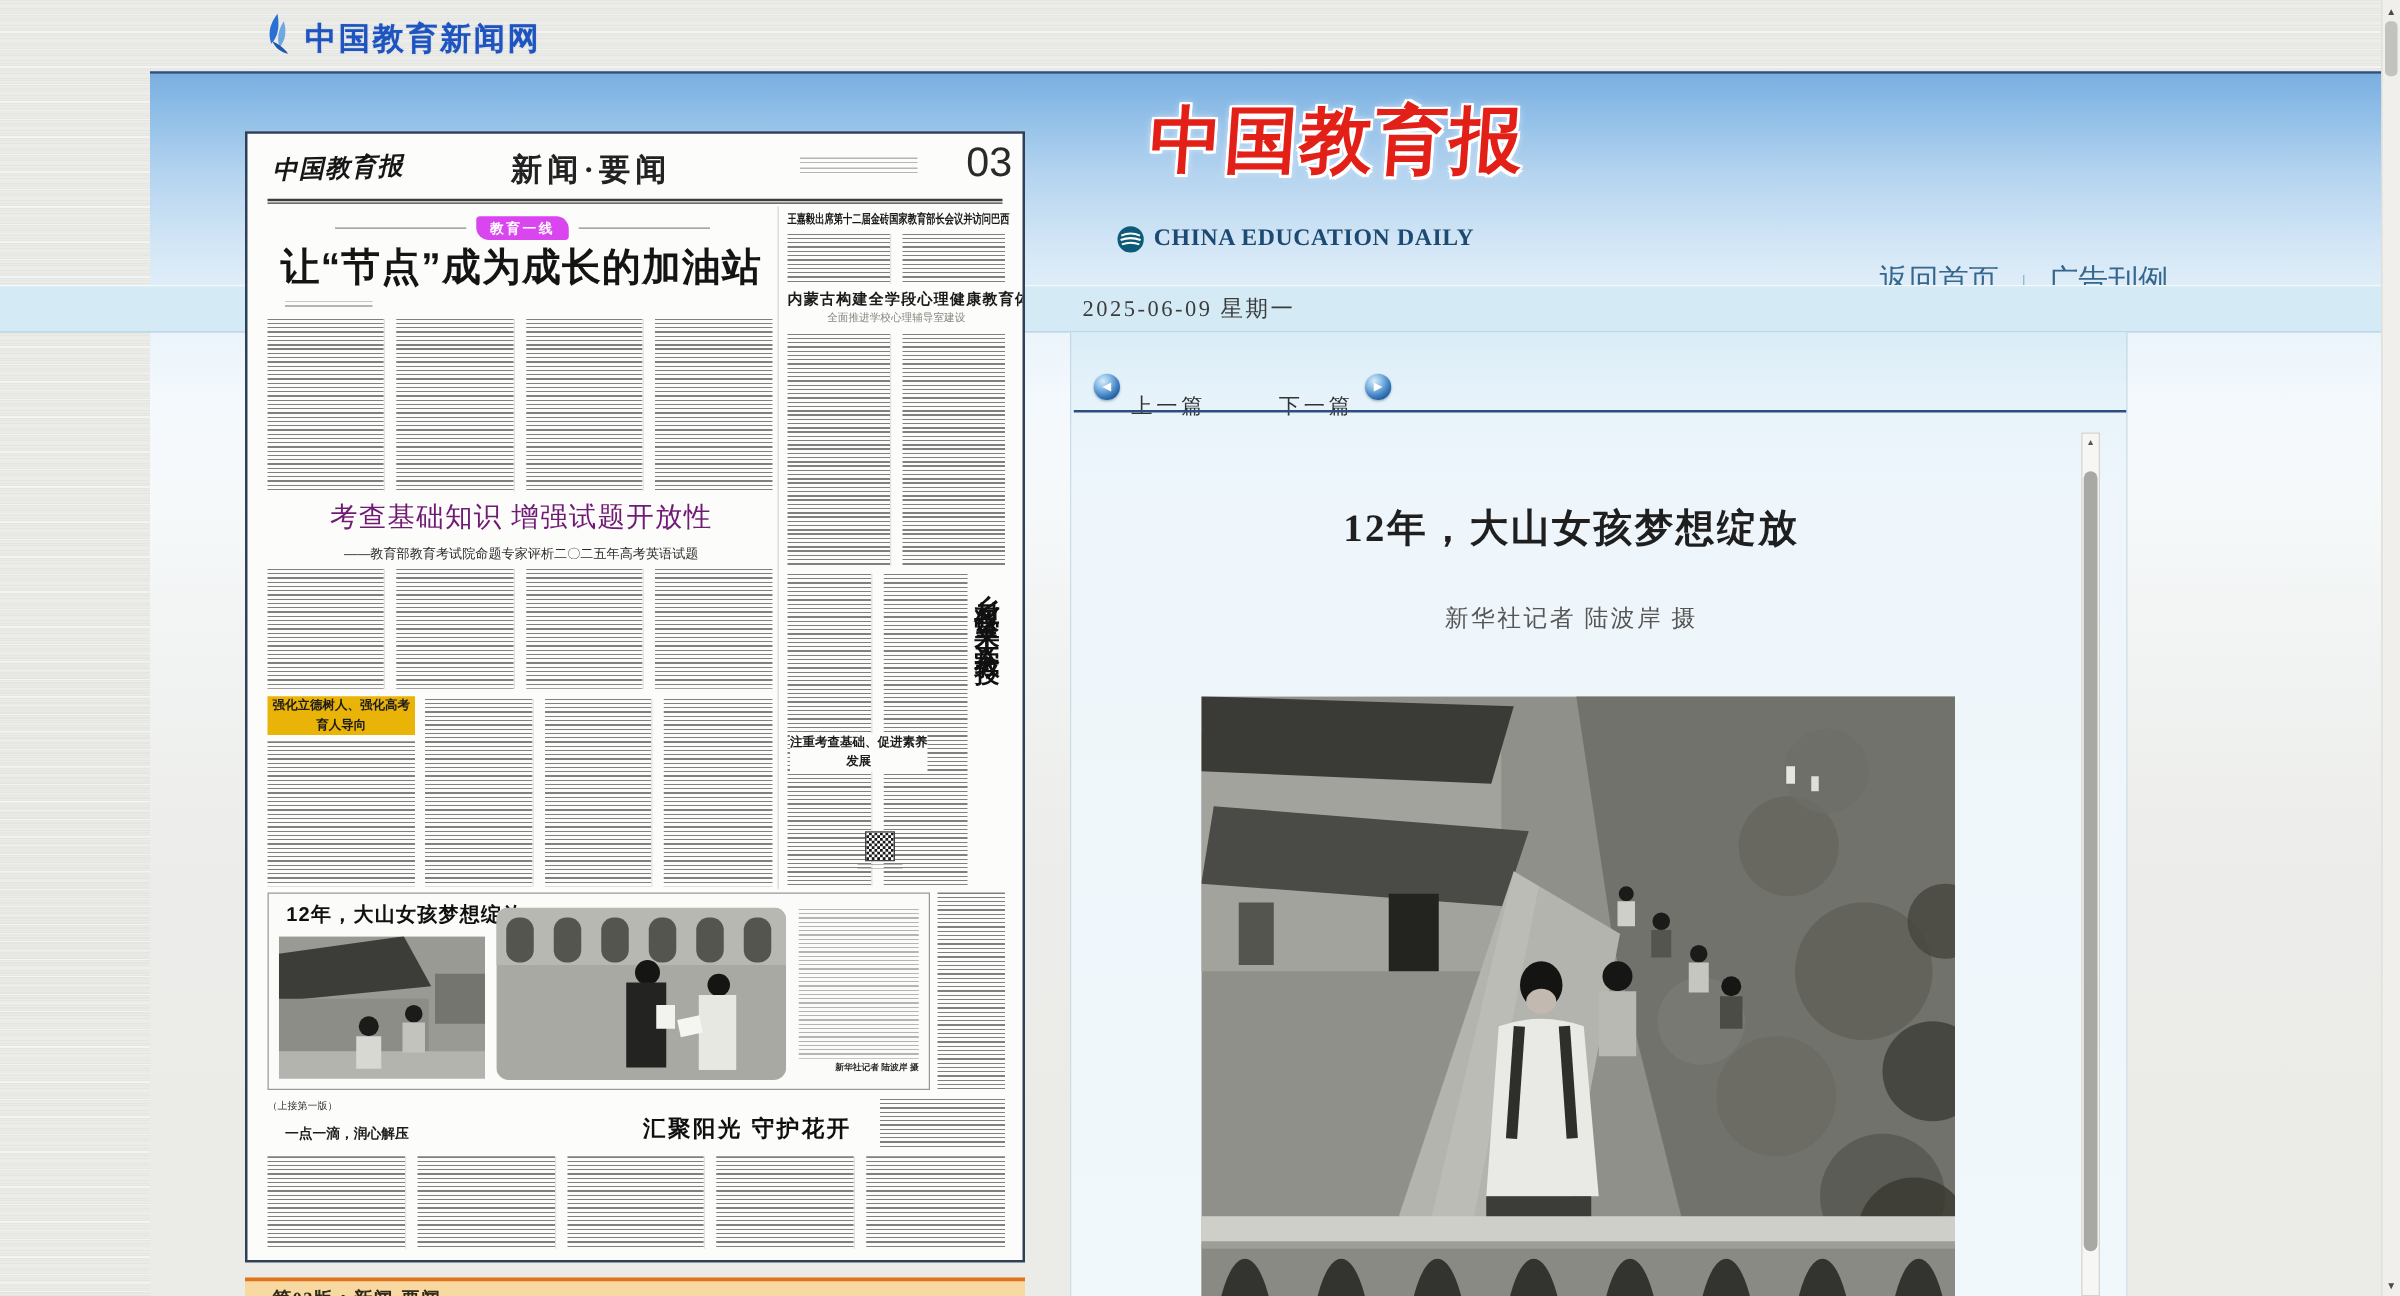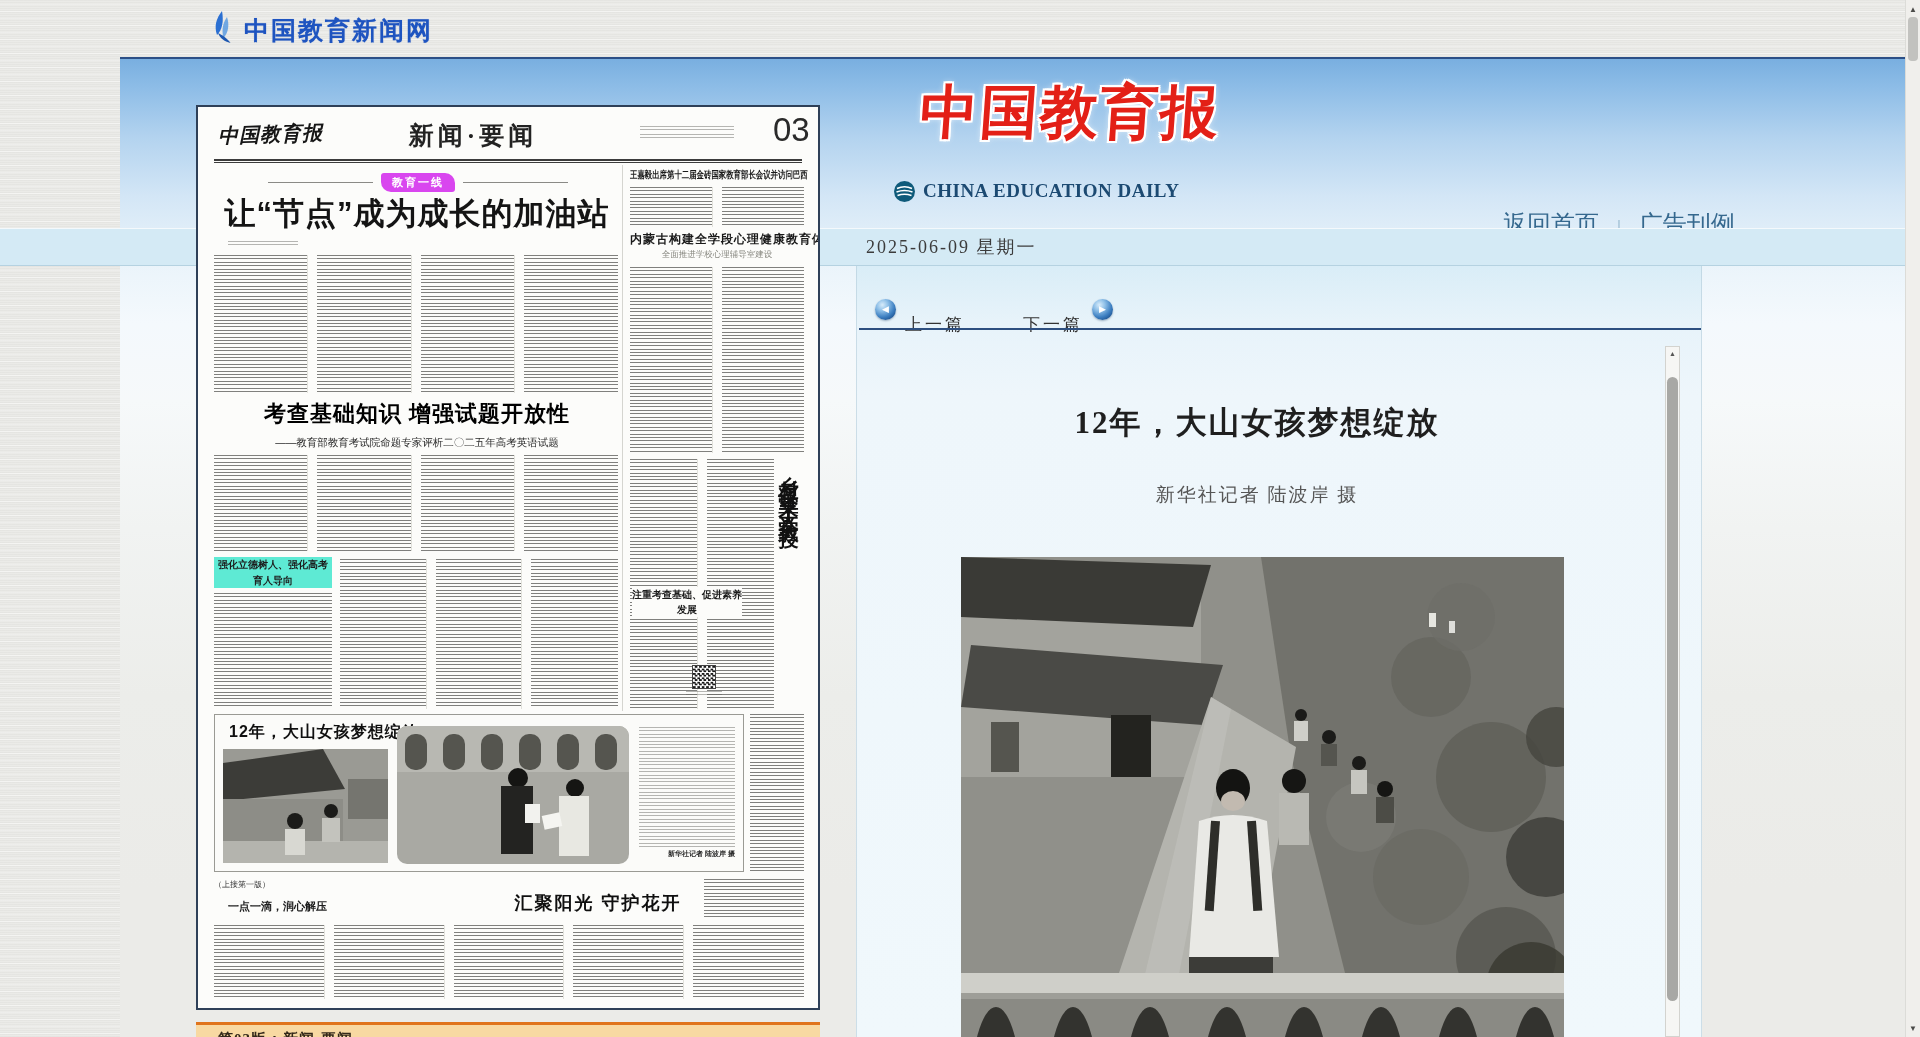--- a/index.html
+++ b/index.html
@@ -85,25 +85,25 @@
     border-top:2px solid #3c3c3c;border-bottom:1px solid #3c3c3c;box-sizing:border-box;}
   .np-badge-row{position:absolute;left:70px;top:66px;width:300px;display:flex;align-items:center;gap:8px;}
   .badge-line{flex:1;height:1px;background:#8a8a86;}
   .np-badge{background:#d946ef;color:#fff;font-size:11px;font-weight:bold;letter-spacing:2px;
     padding:2px 11px;border-radius:3px 10px 3px 10px;white-space:nowrap;font-family:Liberation Serif, serif;}
   .np-h1{position:absolute;left:16px;top:86px;width:406px;text-align:center;
     font-size:31px;font-weight:bold;color:#141414;letter-spacing:1px;font-family:"Liberation Sans",sans-serif;}
   .np-byline-sim{position:absolute;left:30px;top:134px;width:70px;height:6px;}
   .np-cols1{position:absolute;left:16px;top:148px;width:404px;height:138px;}
   .np-midhead{position:absolute;left:20px;top:292px;width:398px;text-align:center;background:#fcfcfa;}
-  .np-midhead .mh{font-size:22px;font-weight:bold;color:#000000;letter-spacing:1px;font-family:"Liberation Sans",sans-serif;white-space:nowrap;}
+  .np-midhead .mh{font-size:22px;font-weight:normal;color:#701a75;letter-spacing:1px;font-family:"Liberation Sans",sans-serif;white-space:nowrap;}
   .np-midhead .ms{margin-top:7px;font-size:10.5px;color:#2a2a2a;font-family:"Liberation Sans",sans-serif;}
   .np-cols2{position:absolute;left:16px;top:348px;width:404px;height:96px;}
   .np-subleft{position:absolute;left:16px;top:450px;width:118px;font-size:10px;font-weight:bold;
-    color:#1c1c1c;text-align:center;line-height:1.55;background:#5eead4;font-family:"Liberation Sans",sans-serif;}
+    color:#1c1c1c;text-align:center;line-height:1.55;background:#eab308;font-family:"Liberation Sans",sans-serif;}
   .np-colsL{position:absolute;left:16px;top:486px;width:118px;height:116px;}
   .np-cols3{position:absolute;left:142px;top:452px;width:278px;height:150px;}
   .np-vline{position:absolute;left:424px;top:58px;height:546px;border-left:1px solid #d5d5d0;}
   .np-rh{position:absolute;left:432px;top:61px;width:240px;font-size:10px;font-weight:bold;color:#1a1a1a;
     white-space:nowrap;transform:scaleX(.74);transform-origin:left;font-family:"Liberation Sans",sans-serif;}
   .np-rsimA{position:absolute;left:432px;top:80px;width:174px;height:40px;}
   .np-rmh{position:absolute;left:432px;top:124px;width:174px;text-align:center;font-size:12px;
     font-weight:bold;color:#1a1a1a;letter-spacing:1px;background:#fcfcfa;font-family:"Liberation Sans",sans-serif;white-space:nowrap;}
   .np-rsub{position:absolute;left:432px;top:142px;width:174px;text-align:center;font-size:8.5px;color:#86867f;
     background:#fcfcfa;font-family:"Liberation Sans",sans-serif;}

